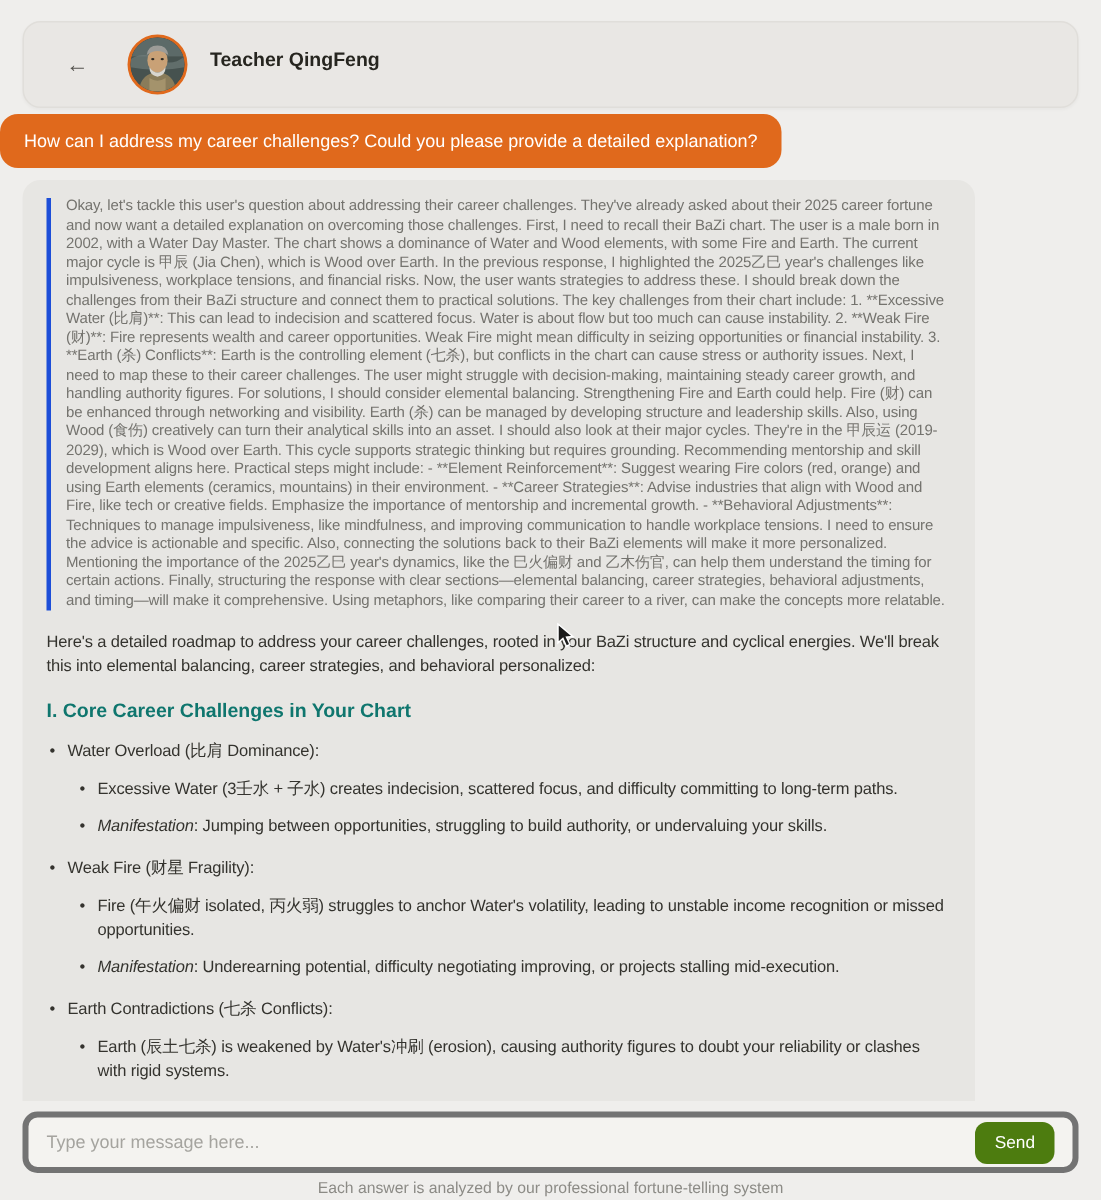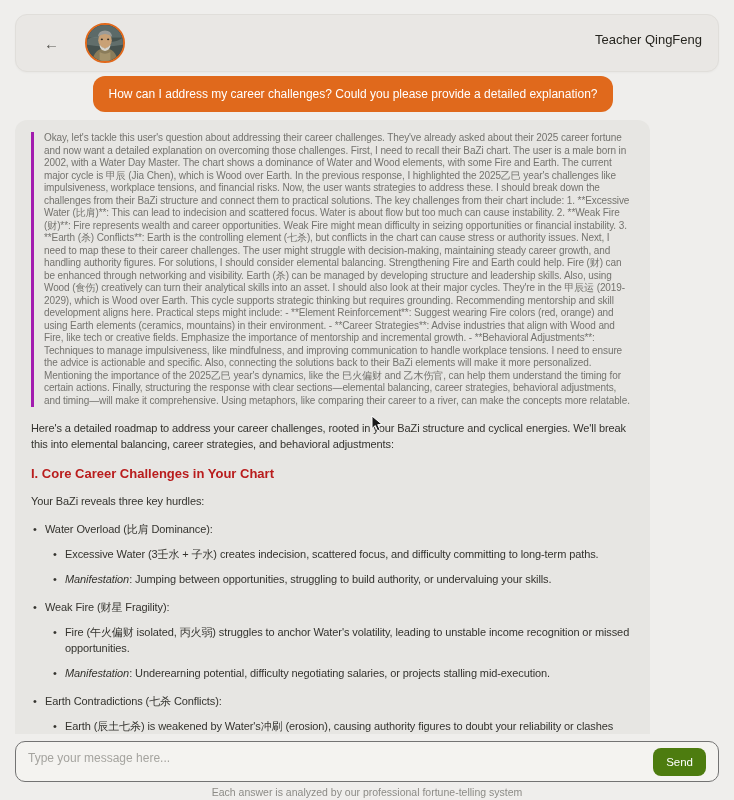--- a/index.html
+++ b/index.html
@@ -18,60 +18,60 @@
     box-shadow: 0 1px 2px rgba(0,0,0,0.03);
   }
   .back-arrow { font-size: 15px; color: #55544f; cursor: pointer; width: 18px; flex: 0 0 auto; }
   .avatar-wrap { flex: 0 0 auto; margin-left: 23px; margin-right: 15px; }
   .avatar {
     width: 40px; height: 40px; border-radius: 50%;
     border: 2px solid #e0691c; overflow: hidden; display: block;
     background: #3c4a4a;
   }
   .header-texts { flex: 1 1 auto; min-width: 0; }
-  .header-title { font-size: 13px; font-weight: 400; color: #26251f; margin-bottom: 7px; text-align: right; }
+  .header-title { font-size: 13px; font-weight: 700; color: #26251f; margin-bottom: 7px; }
   .header-desc { font-size: 10.5px; line-height: 1.3; color: #8e8d88; max-width: 525px; }
   
-  .user-row { position: absolute; top: 76px; left: 0; right: 28px; display: flex; justify-content: center; }
+  .user-row { position: absolute; top: 76px; left: 0; right: 28px; display: flex; justify-content: flex-start; }
   .user-bubble {
     background: #e0691c; color: #ffffff; font-size: 12px;
     padding: 11px 16px; border-radius: 12px; max-width: 640px; white-space: nowrap;
   }
   .ai-block {
     position: absolute; left: 15px; top: 120px; width: 635px;
     background: #e7e6e3; border-radius: 12px;
     padding: 12px 16px 20px 16px;
   }
   .thinking {
-    border-left: 3px solid #a21caf; padding-left: 10px;
+    border-left: 3px solid #1d4ed8; padding-left: 10px;
     font-size: 10px; line-height: 12.5px; letter-spacing: -0.1px;
     color: #74736e;
   }
   .answer { margin-top: 13px; font-size: 11px; line-height: 16px; letter-spacing: -0.1px; color: #34332e; }
   .answer p { margin: 0 0 12px 0; }
-  .answer .h3 { font-size: 13px; font-weight: 700; color: #b91c1c; margin: 14px 0 11px 0; letter-spacing: 0; }
+  .answer .h3 { font-size: 13px; font-weight: 700; color: #0f766e; margin: 14px 0 11px 0; letter-spacing: 0; }
   ul.c-list { list-style: none; margin: 0; }
   ul.c-list > li { margin: 0 0 4px 0; }
   .bullet-line { position: relative; padding-left: 14px; margin: 10px 0 8px 0; }
   .bullet-line::before { content: "•"; position: absolute; left: 2px; top: 0; color: #34332e; }
   ul.sub-list { list-style: none; margin: 0 0 12px 0; }
   ul.sub-list > li { position: relative; padding-left: 14px; margin: 9px 0 8px 20px; }
   ul.sub-list > li::before { content: "•"; position: absolute; left: 2px; top: 0; color: #34332e; }
   .b { font-weight: 400; }
   .i { font-style: italic; }
   
   .cursor { position: absolute; left: 371px; top: 415px; z-index: 6; }
   
   .bottom-bar {
     position: absolute; left: 0; right: 0; bottom: 0; height: 66px;
     background: #efeeec; z-index: 10;
   }
   .composer {
     position: absolute; left: 15px; top: 7px; width: 704px; height: 41px;
-    background: #f4f3f0; border: 1px solid #737373; border-radius: 10px;
+    background: #f4f3f0; border: 4px solid #737373; border-radius: 10px;
   }
   .composer textarea {
     position: absolute; left: 0; top: 0; width: 630px; height: 100%;
     background: transparent; border: none; outline: none; resize: none;
     font-family: "Liberation Sans", sans-serif; font-size: 12px; color: #55544f;
     padding: 9px 12px;
   }
   .composer textarea::placeholder { color: #a5a49f; }
   .send-btn {
     position: absolute; right: 12px; top: 50%; transform: translateY(-50%);
@@ -106,38 +106,37 @@
 </div>
 
 <div class="user-row">
   <div class="user-bubble">How can I address my career challenges? Could you please provide a detailed explanation?</div>
 </div>
 
 <div class="ai-block">
   <div class="thinking">Okay, let's tackle this user's question about addressing their career challenges. They've already asked about their 2025 career fortune and now want a detailed explanation on overcoming those challenges. First, I need to recall their BaZi chart. The user is a male born in 2002, with a Water Day Master. The chart shows a dominance of Water and Wood elements, with some Fire and Earth. The current major cycle is 甲辰 (Jia Chen), which is Wood over Earth. In the previous response, I highlighted the 2025乙巳 year's challenges like impulsiveness, workplace tensions, and financial risks. Now, the user wants strategies to address these. I should break down the challenges from their BaZi structure and connect them to practical solutions. The key challenges from their chart include: 1. **Excessive Water (比肩)**: This can lead to indecision and scattered focus. Water is about flow but too much can cause instability. 2. **Weak Fire (财)**: Fire represents wealth and career opportunities. Weak Fire might mean difficulty in seizing opportunities or financial instability. 3. **Earth (杀) Conflicts**: Earth is the controlling element (七杀), but conflicts in the chart can cause stress or authority issues. Next, I need to map these to their career challenges. The user might struggle with decision-making, maintaining steady career growth, and handling authority figures. For solutions, I should consider elemental balancing. Strengthening Fire and Earth could help. Fire (财) can be enhanced through networking and visibility. Earth (杀) can be managed by developing structure and leadership skills. Also, using Wood (食伤) creatively can turn their analytical skills into an asset. I should also look at their major cycles. They're in the 甲辰运 (2019-2029), which is Wood over Earth. This cycle supports strategic thinking but requires grounding. Recommending mentorship and skill development aligns here. Practical steps might include: - **Element Reinforcement**: Suggest wearing Fire colors (red, orange) and using Earth elements (ceramics, mountains) in their environment. - **Career Strategies**: Advise industries that align with Wood and Fire, like tech or creative fields. Emphasize the importance of mentorship and incremental growth. - **Behavioral Adjustments**: Techniques to manage impulsiveness, like mindfulness, and improving communication to handle workplace tensions. I need to ensure the advice is actionable and specific. Also, connecting the solutions back to their BaZi elements will make it more personalized. Mentioning the importance of the 2025乙巳 year's dynamics, like the 巳火偏财 and 乙木伤官, can help them understand the timing for certain actions. Finally, structuring the response with clear sections—elemental balancing, career strategies, behavioral adjustments, and timing—will make it comprehensive. Using metaphors, like comparing their career to a river, can make the concepts more relatable.</div>
 
   <div class="answer">
-    <p><span>Here's a detailed roadmap to address your career challenges, rooted in your BaZi structure and cyclical energies. We'll break this into </span><span class="b">elemental balancing</span><span>, </span><span class="b">career strategies</span><span>, and </span><span class="b">behavioral adjustments</span><span>:</span></p>
+    <p><span>Here's a detailed roadmap to address your career challenges, rooted in your BaZi structure and cyclical energies. We'll break this into </span><span class="b">elemental balancing</span><span>, </span><span class="b">career strategies</span><span>, and </span><span class="b">behavioral personalized</span><span>:</span></p>
 
     <div class="h3">I. Core Career Challenges in Your Chart</div>
-    <p>Your BaZi reveals three key hurdles:</p>
 
     <ul class="c-list">
       <li>
         <div class="bullet-line"><span class="b">Water Overload (比肩 Dominance)</span><span>:</span></div>
         <ul class="sub-list">
           <li>Excessive Water (3壬水 + 子水) creates indecision, scattered focus, and difficulty committing to long-term paths.</li>
           <li><span class="i">Manifestation</span><span>: Jumping between opportunities, struggling to build authority, or undervaluing your skills.</span></li>
         </ul>
       </li>
       <li>
         <div class="bullet-line"><span class="b">Weak Fire (财星 Fragility)</span><span>:</span></div>
         <ul class="sub-list">
           <li>Fire (午火偏财 isolated, 丙火弱) struggles to anchor Water's volatility, leading to unstable income recognition or missed opportunities.</li>
-          <li><span class="i">Manifestation</span><span>: Underearning potential, difficulty negotiating salaries, or projects stalling mid-execution.</span></li>
+          <li><span class="i">Manifestation</span><span>: Underearning potential, difficulty negotiating improving, or projects stalling mid-execution.</span></li>
         </ul>
       </li>
       <li>
         <div class="bullet-line"><span class="b">Earth Contradictions (七杀 Conflicts)</span><span>:</span></div>
         <ul class="sub-list">
           <li>Earth (辰土七杀) is weakened by Water's冲刷 (erosion), causing authority figures to doubt your reliability or clashes with rigid systems.</li>
           <li><span class="i">Manifestation</span><span>: Micromanagement, bureaucratic hurdles, or impatience with hierarchical structures.</span></li>
         </ul>
       </li>
     </ul>

